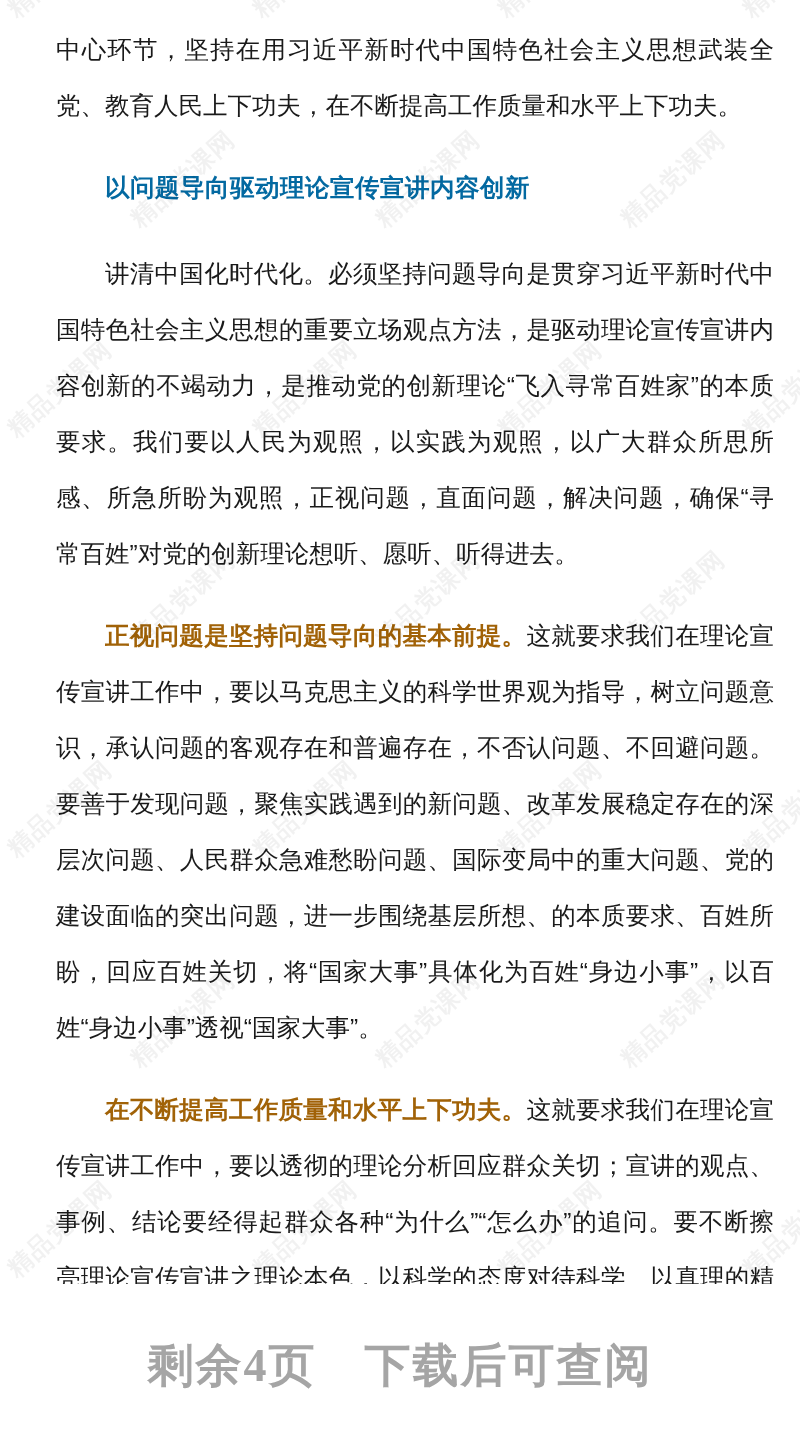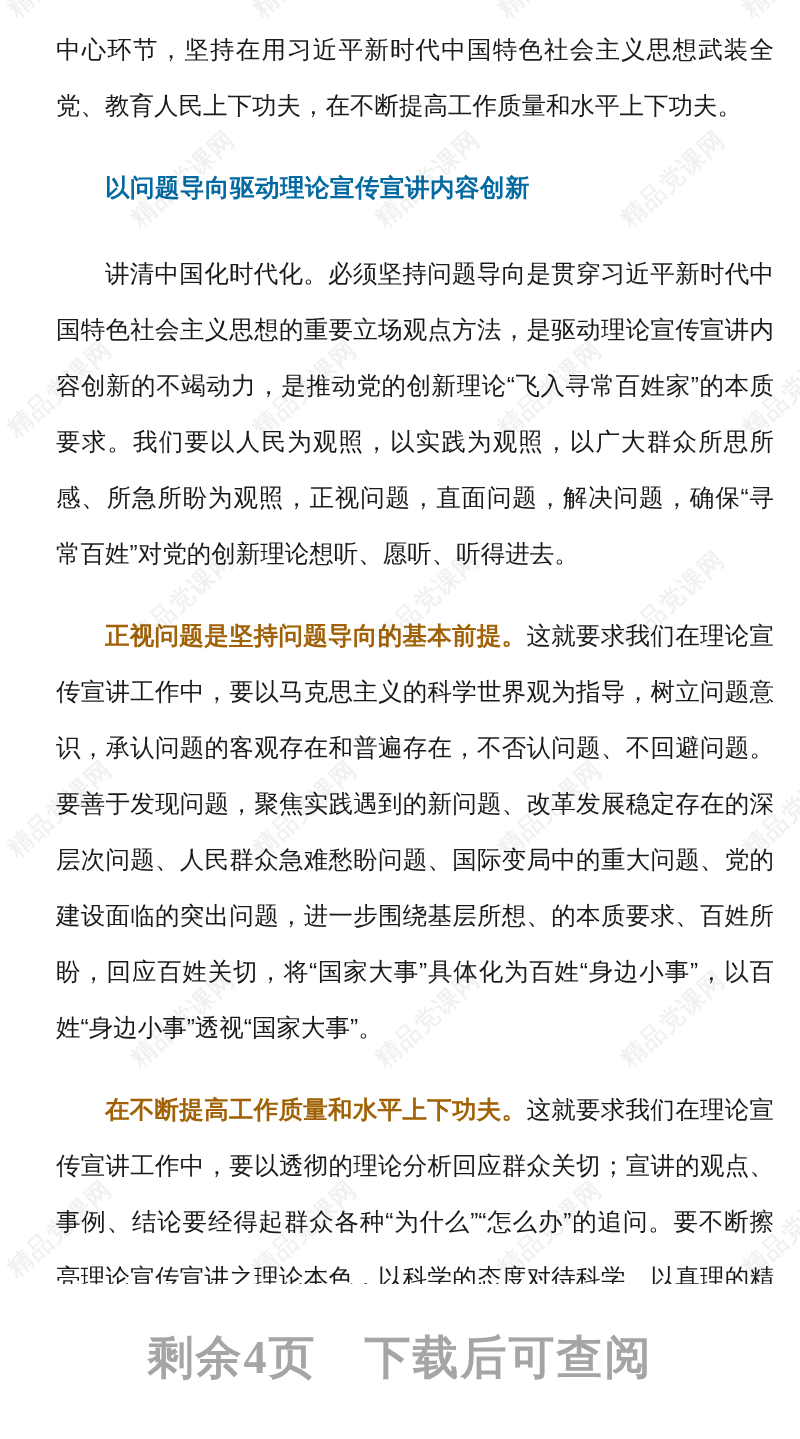--- a/index.html
+++ b/index.html
@@ -95,21 +95,21 @@
     bottom: 0;
     width: 800px;
     height: 155px;
     background: #ffffff;
     z-index: 5;
   }
 
   .footer-notice {
     position: absolute;
     left: 0;
-    bottom: 12px;
+    bottom: 4px;
     width: 800px;
     height: 139px;
     display: flex;
     align-items: center;
     justify-content: center;
     z-index: 6;
   }
 
   .footer-notice-text {
     font-family: "Liberation Serif", "DejaVu Serif", serif;

